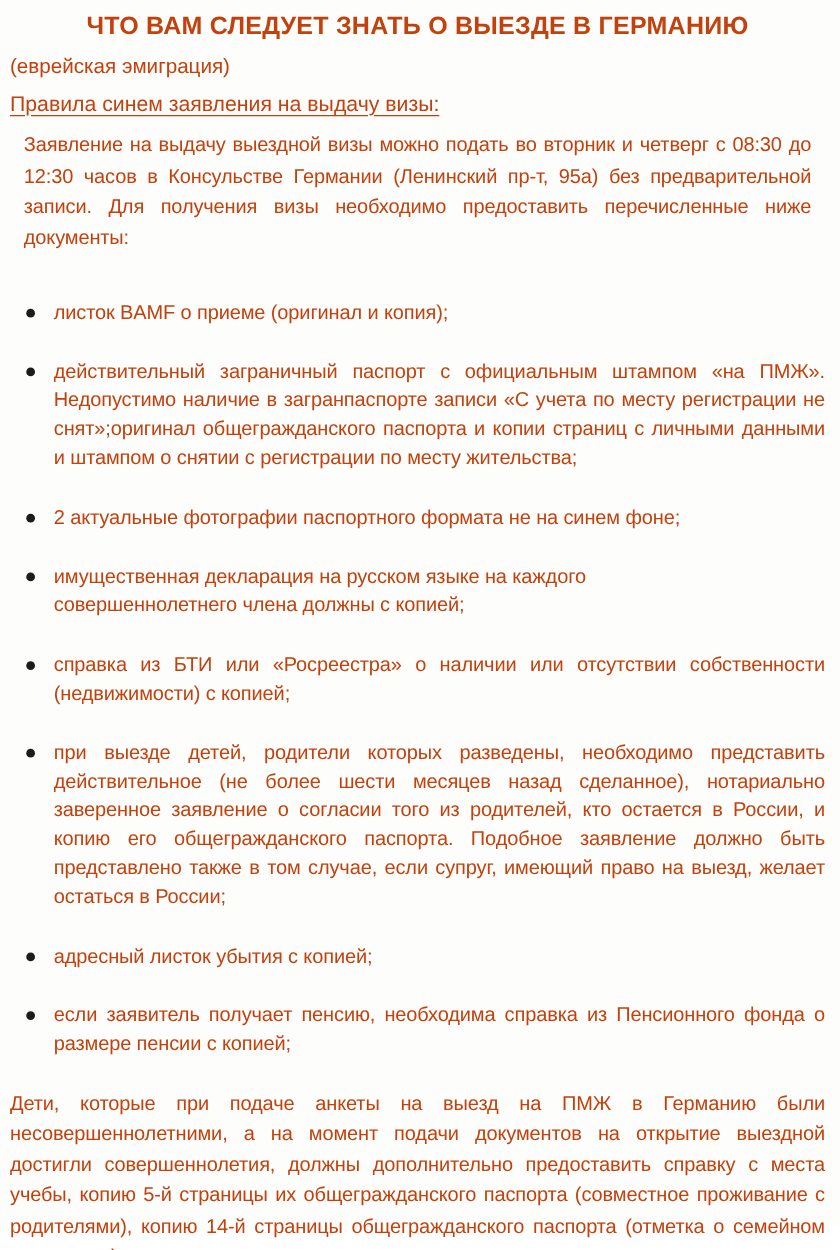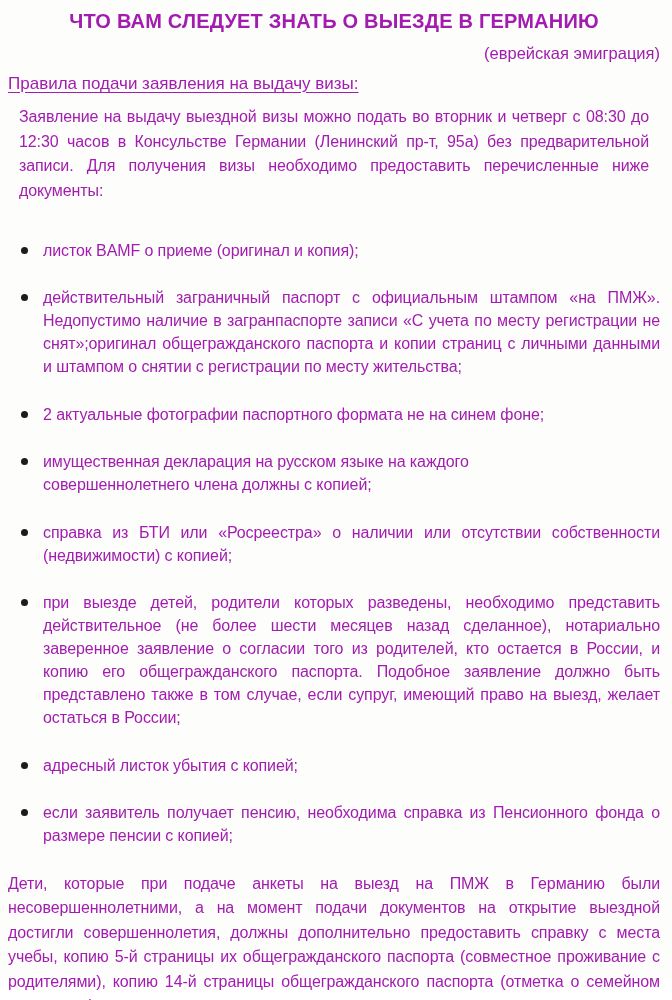--- a/index.html
+++ b/index.html
@@ -12,34 +12,34 @@
     height: 1000px;
     overflow: hidden;
   }
   .page {
     box-sizing: border-box;
     width: 672px;
     height: 980px;
     padding: 6px 12px 0 8px;
     background: #fdfdfc;
     font-family: "Liberation Sans", sans-serif;
-    color: #a21caf;
+    color: #c2410c;
   }
   .doc-title {
     margin: 4px 0 11px 0;
     font-size: 20px;
     font-weight: 700;
     text-align: center;
     letter-spacing: 0.2px;
   }
   .doc-subtitle {
     margin: 0 0 11px 0;
     font-size: 16.5px;
     font-weight: 400;
-    text-align: right;
+    text-align: left;
   }
   .rules-heading {
     margin: 0 0 9px 0;
     font-size: 17px;
     font-weight: 400;
     text-decoration: underline;
     text-underline-offset: 3px;
   }
   .body-text {
     font-size: 16px;
@@ -77,21 +77,21 @@
 </style>
 </head>
 <body>
 
 <div class="page">
 
   <h1 class="doc-title">ЧТО ВАМ СЛЕДУЕТ ЗНАТЬ О ВЫЕЗДЕ В ГЕРМАНИЮ</h1>
 
   <p class="doc-subtitle">(еврейская эмиграция)</p>
 
-  <p class="rules-heading">Правила подачи заявления на выдачу визы:</p>
+  <p class="rules-heading">Правила синем заявления на выдачу визы:</p>
 
   <p class="body-text intro-paragraph">Заявление на выдачу выездной визы можно подать во вторник и четверг с 08:30 до 12:30 часов в Консульстве Германии (Ленинский пр-т, 95а) без предварительной записи. Для получения визы необходимо предоставить перечисленные ниже документы:</p>
 
   <ul class="doc-list body-text">
     <li>листок BAMF о приеме (оригинал и копия);</li>
     <li>действительный заграничный паспорт с официальным штампом «на ПМЖ». Недопустимо наличие в загранпаспорте записи «С учета по месту регистрации не снят»;оригинал общегражданского паспорта и копии страниц с личными данными и штампом о снятии с регистрации по месту жительства;</li>
     <li>2 актуальные фотографии паспортного формата не на синем фоне;</li>
     <li>имущественная декларация на русском языке на каждого
 совершеннолетнего члена должны с копией;</li>
     <li>справка из БТИ или «Росреестра» о наличии или отсутствии собственности (недвижимости) с копией;</li>

